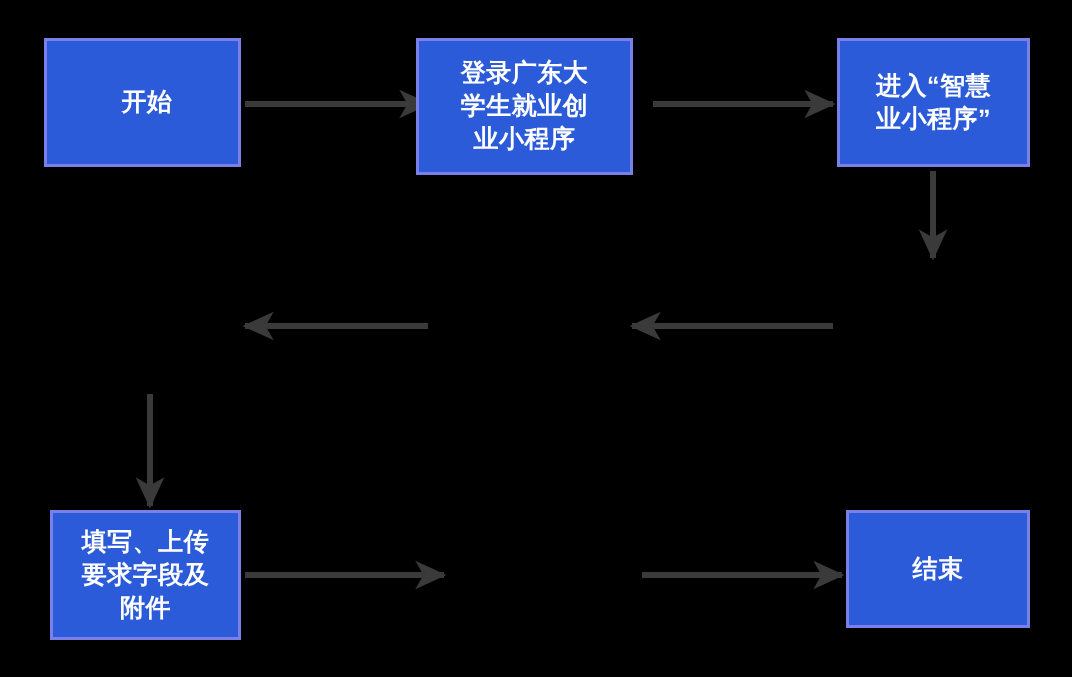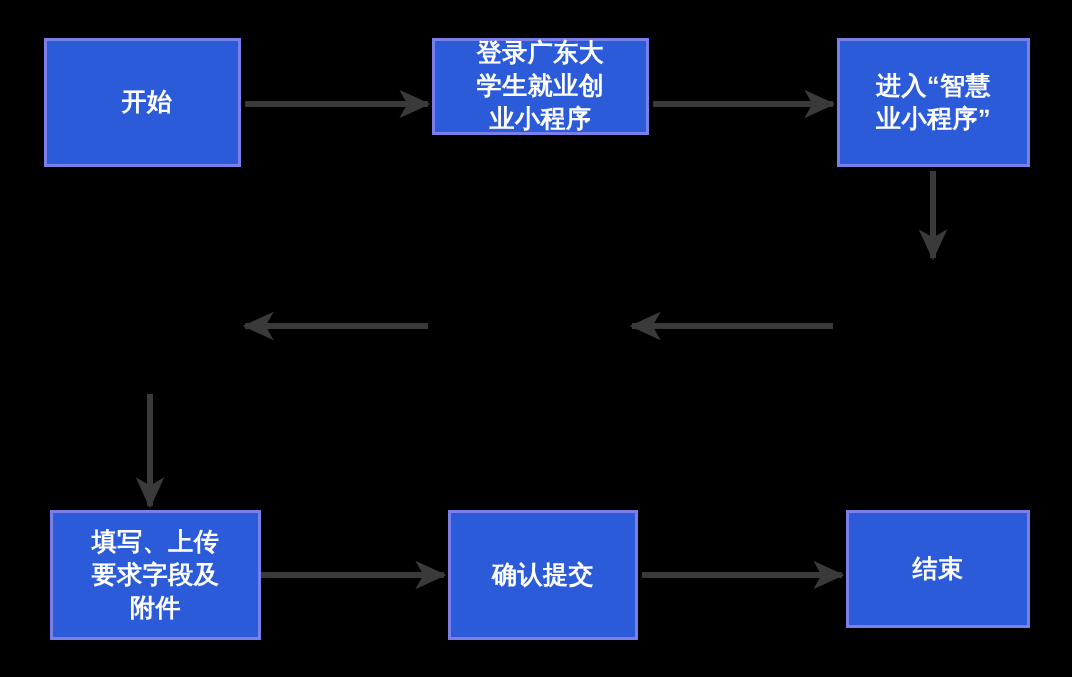--- a/index.html
+++ b/index.html
@@ -60,23 +60,22 @@
       <line x1="245" y1="104" x2="428" y2="104" stroke="#3A3A3A" stroke-width="6" marker-end="url(#arrowhead)"></line>
       <line x1="653" y1="104" x2="833" y2="104" stroke="#3A3A3A" stroke-width="6" marker-end="url(#arrowhead)"></line>
       <line x1="933" y1="171" x2="933" y2="258" stroke="#3A3A3A" stroke-width="6" marker-end="url(#arrowhead)"></line>
       <line x1="833" y1="326" x2="632" y2="326" stroke="#3A3A3A" stroke-width="6" marker-end="url(#arrowhead)"></line>
       <line x1="428" y1="326" x2="245" y2="326" stroke="#3A3A3A" stroke-width="6" marker-end="url(#arrowhead)"></line>
       <line x1="150" y1="394" x2="150" y2="506" stroke="#3A3A3A" stroke-width="6" marker-end="url(#arrowhead)"></line>
       <line x1="245" y1="575" x2="444" y2="575" stroke="#3A3A3A" stroke-width="6" marker-end="url(#arrowhead)"></line>
       <line x1="642" y1="575" x2="842" y2="575" stroke="#3A3A3A" stroke-width="6" marker-end="url(#arrowhead)"></line>
     </svg>
 <div class="node" style="left: 44px; top: 38px; width: 197px; height: 129px; padding-left: 17px;"><span class="node-label">开始</span></div>
-    <div class="node" style="left: 432px; top: 38px; width: 217px; height: 97px;"><span class="node-label">登录广东大
+    <div class="node" style="left: 416px; top: 38px; width: 217px; height: 137px;"><span class="node-label">登录广东大
 学生就业创
 业小程序</span></div>
     <div class="node" style="left: 837px; top: 38px; width: 193px; height: 129px;"><span class="node-label">进入“智慧
 业小程序”</span></div>
-    <div class="node" style="left: 50px; top: 510px; width: 211px; height: 130px;"><span class="node-label">填写、上传
+    <div class="node" style="left: 50px; top: 510px; width: 191px; height: 130px;"><span class="node-label">填写、上传
 要求字段及
 附件</span></div>
-    <div class="node" style="left: 448px; top: 510px; width: 190px; height: 130px;"><span class="node-label">确认提交</span></div>
     <div class="node" style="left: 846px; top: 510px; width: 184px; height: 118px;"><span class="node-label">结束</span></div>
   </div>
 
 </body></html>

